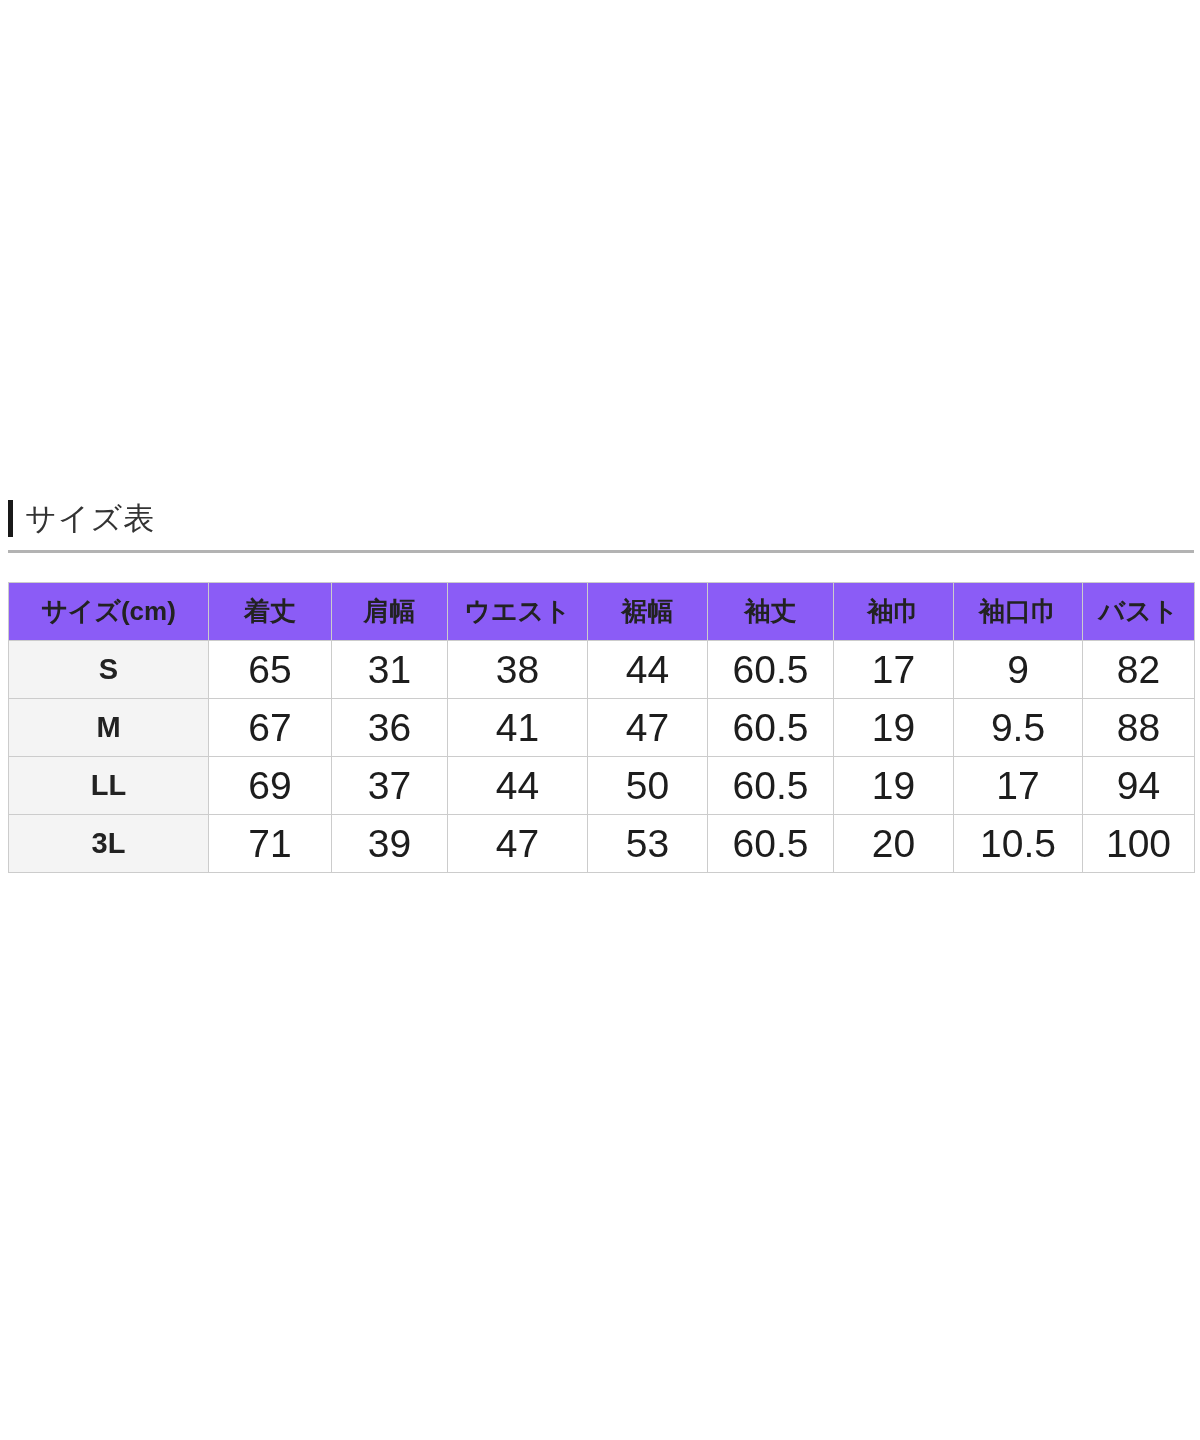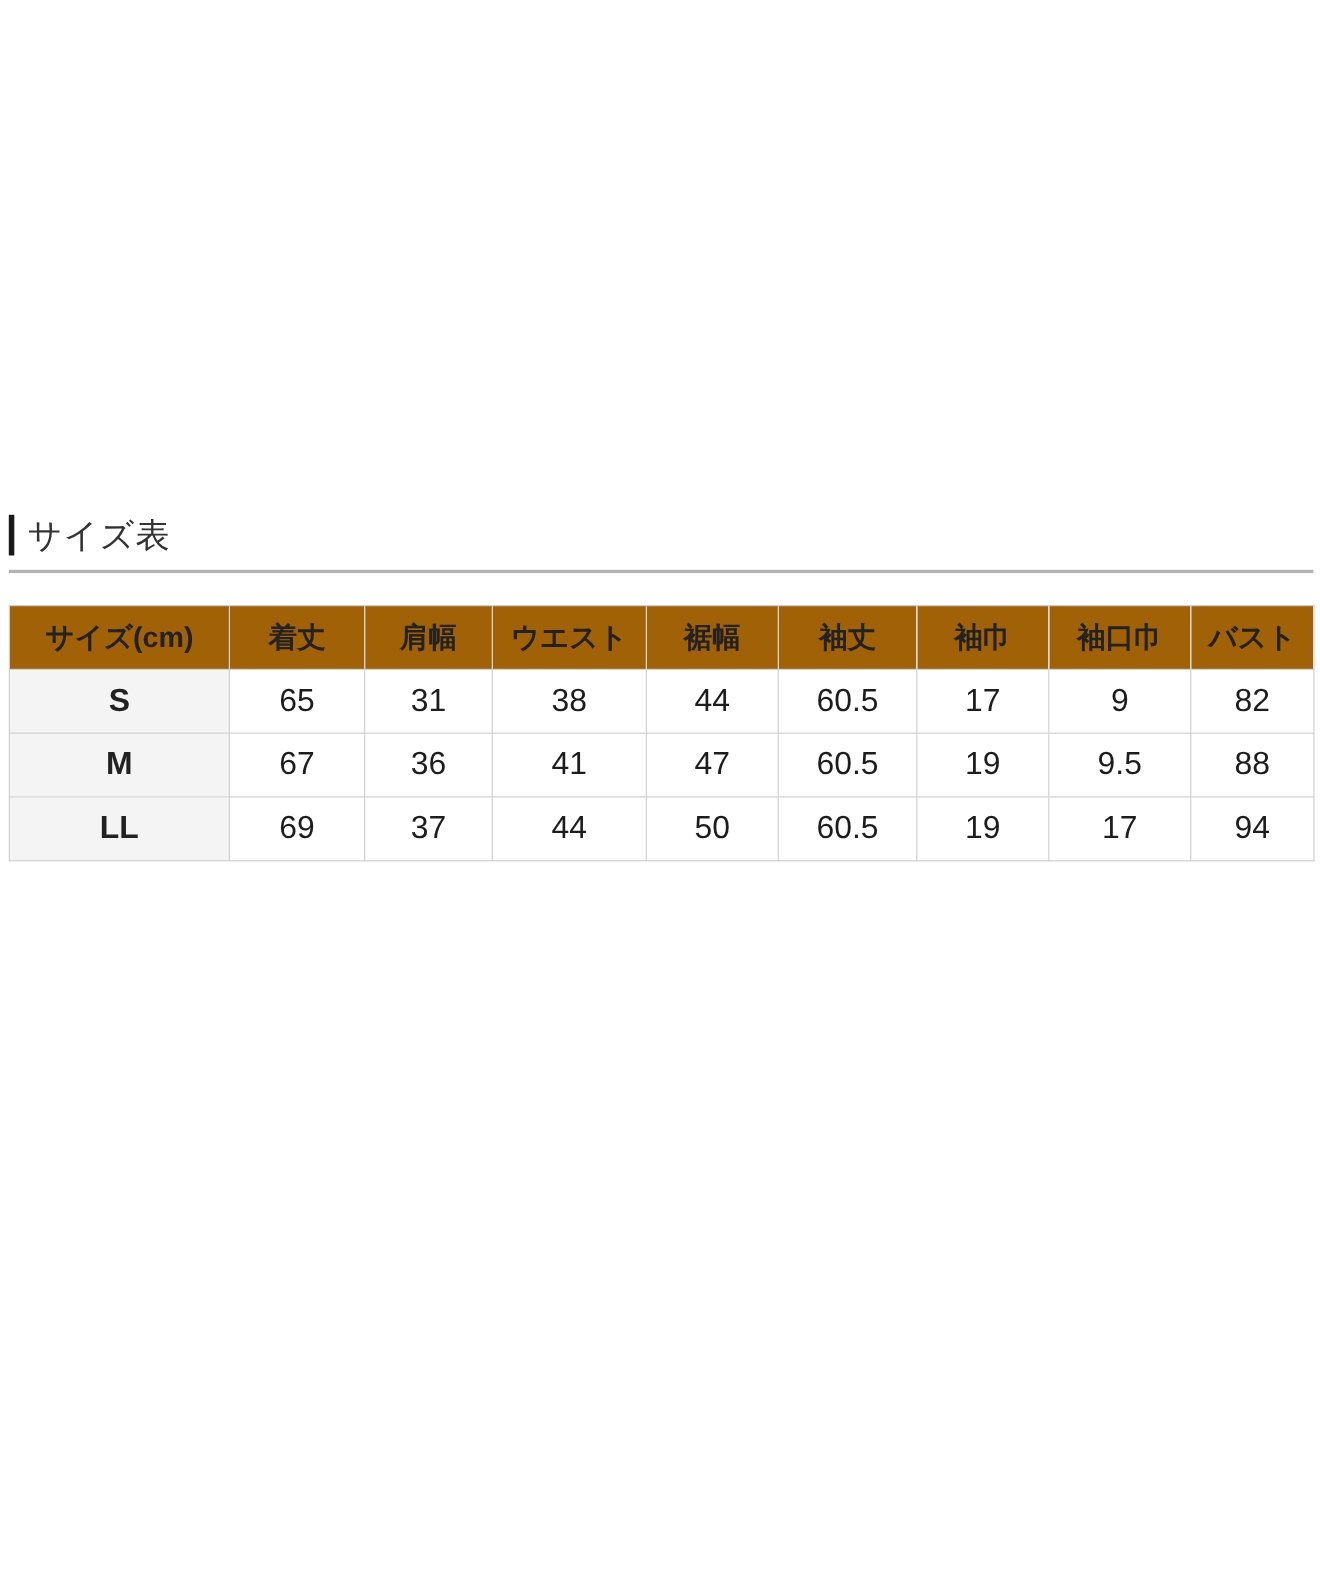--- a/index.html
+++ b/index.html
@@ -9,21 +9,21 @@
   }
   body {
     width: 1200px;
     height: 1440px;
     font-family: "Liberation Sans", "DejaVu Sans", sans-serif;
     color: #222222;
     position: relative;
   }
   .size-section {
     position: absolute;
-    top: 465px;
+    top: 497px;
     left: 8px;
     width: 1186px;
   }
   .section-header {
     display: flex;
     align-items: center;
     height: 42px;
   }
   .accent-bar {
     width: 5px;
@@ -53,35 +53,35 @@
   .size-table th,
   .size-table td {
     border: 1px solid #cccccc;
     text-align: center;
     vertical-align: middle;
     height: 57px;
     padding: 0;
     overflow: hidden;
   }
   .size-table thead th {
-    background: #a16207;
+    background: #8b5cf6;
     font-size: 26px;
     font-weight: bold;
     color: #222222;
     margin-left: 24px;
   }
   .size-table tbody th {
     background: #f4f4f4;
     font-size: 29px;
     font-weight: bold;
     color: #222222;
   }
   .size-table tbody td {
     background: #ffffff;
-    font-size: 29px;
+    font-size: 39px;
     font-weight: normal;
     color: #1d1d1d;
   }
 </style>
 </head>
 <body>
 
 <div class="size-section">
 
   <div class="section-header">
@@ -143,16 +143,27 @@
         <th>LL</th>
         <td>69</td>
         <td>37</td>
         <td>44</td>
         <td>50</td>
         <td>60.5</td>
         <td>19</td>
         <td>17</td>
         <td>94</td>
       </tr>
+      <tr>
+        <th>3L</th>
+        <td>71</td>
+        <td>39</td>
+        <td>47</td>
+        <td>53</td>
+        <td>60.5</td>
+        <td>20</td>
+        <td>10.5</td>
+        <td>100</td>
+      </tr>
     </tbody>
   </table>
 
 </div>
 
 </body></html>

